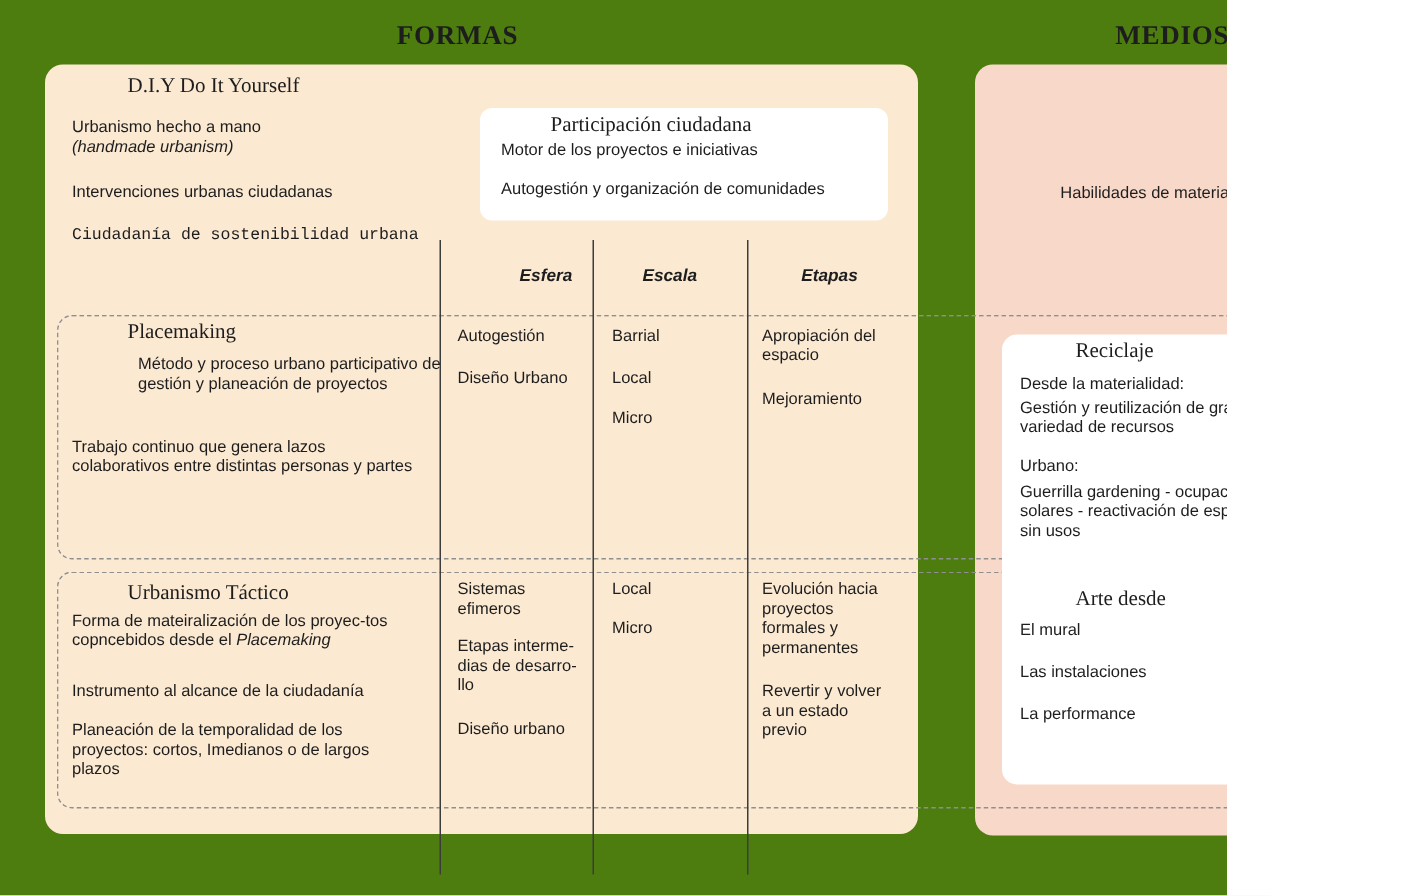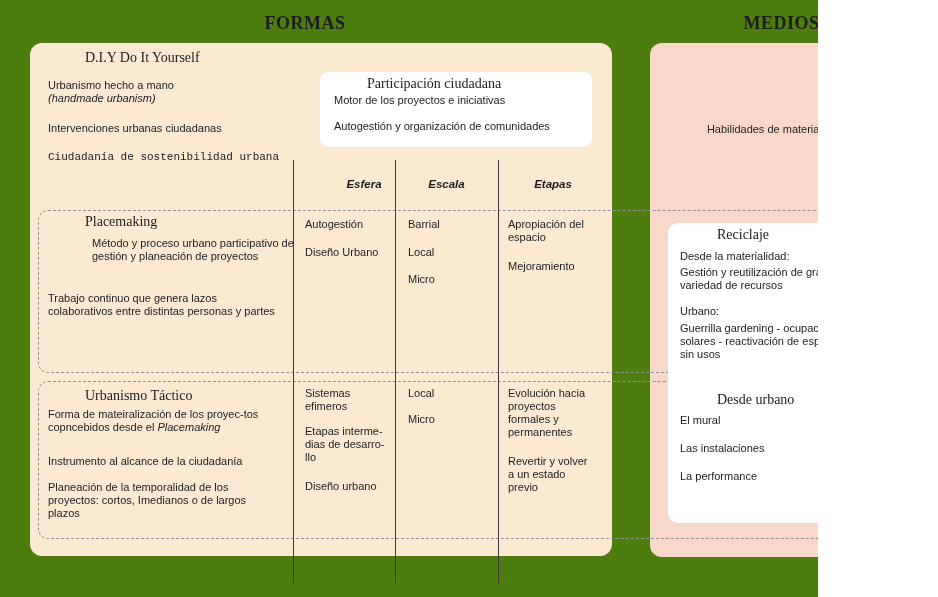--- a/index.html
+++ b/index.html
@@ -108,18 +108,18 @@
   <div class="t" style="left:508px; top:455px; width:88px;">Revertir y volver a un estado previo</div>
 
   <div class="t center" style="left:650px; top:123px; width:263px;">Habilidades de materialización</div>
 
   <div class="t serif-title" style="left:680px; top:227px;">Reciclaje</div>
   <div class="t" style="left:680px; top:250px; width:180px;">Desde la materialidad:</div>
   <div class="t" style="left:680px; top:266px; width:175px;">Gestión y reutilización de gran variedad de recursos</div>
   <div class="t" style="left:680px; top:305px; width:180px;">Urbano:</div>
   <div class="t" style="left:680px; top:322px; width:175px;">Guerrilla gardening - ocupación de solares - reactivación de espacios sin usos</div>
 
-  <div class="t serif-title" style="left:680px; top:392px;">Desde urbano</div>
+  <div class="t serif-title" style="left:680px; top:392px;">Arte desde</div>
   <div class="t" style="left:680px; top:414px;">El mural</div>
   <div class="t" style="left:680px; top:442px;">Las instalaciones</div>
   <div class="t" style="left:680px; top:470px;">La performance</div>
 
 </div>
 
 </body></html>

